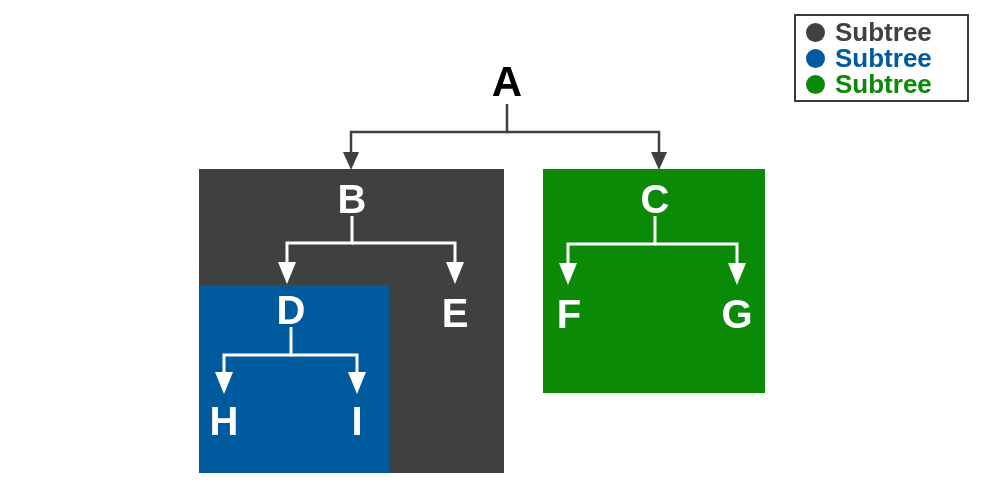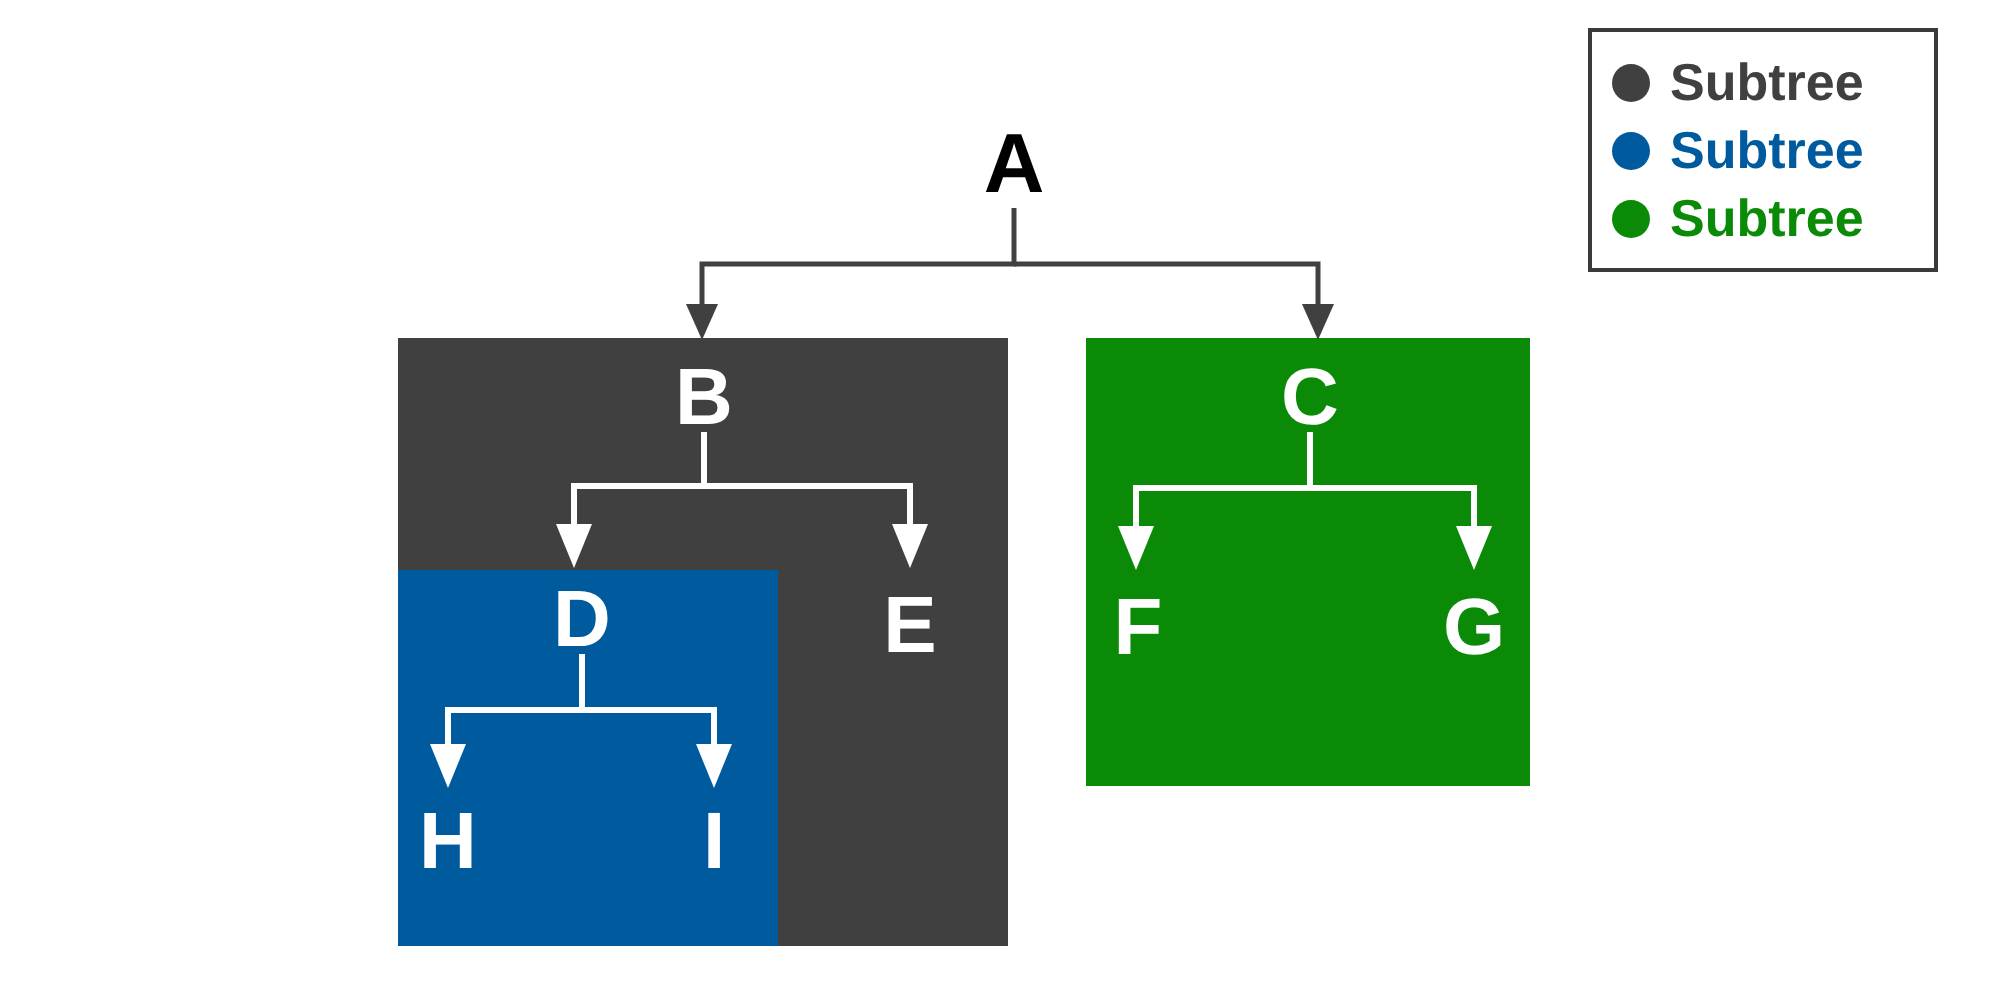--- a/index.html
+++ b/index.html
@@ -118,21 +118,21 @@
   <div class="node-label node-root" style="left:507px; top:82px;">A</div>
   <div class="node-label node-on-fill" style="left:352px; top:199px;">B</div>
   <div class="node-label node-on-fill" style="left:655px; top:199px;">C</div>
   <div class="node-label node-on-fill" style="left:291px; top:310px;">D</div>
   <div class="node-label node-on-fill" style="left:455px; top:313px;">E</div>
   <div class="node-label node-on-fill" style="left:569px; top:314px;">F</div>
   <div class="node-label node-on-fill" style="left:737px; top:314px;">G</div>
   <div class="node-label node-on-fill" style="left:224px; top:421px;">H</div>
   <div class="node-label node-on-fill" style="left:357px; top:421px;">I</div>
 
-  <div class="legend-box" style="left:794px; top:14px; width:175px; height:122px;">
+  <div class="legend-box" style="left:794px; top:14px; width:175px; height:88px;">
     <div class="legend-row">
       <span class="legend-dot" style="background:#404040;"></span>
       <span class="legend-text" style="color:#404040;">Subtree</span>
     </div>
     <div class="legend-row">
       <span class="legend-dot" style="background:#005A9E;"></span>
       <span class="legend-text" style="color:#005A9E;">Subtree</span>
     </div>
     <div class="legend-row">
       <span class="legend-dot" style="background:#0B8A08;"></span>

